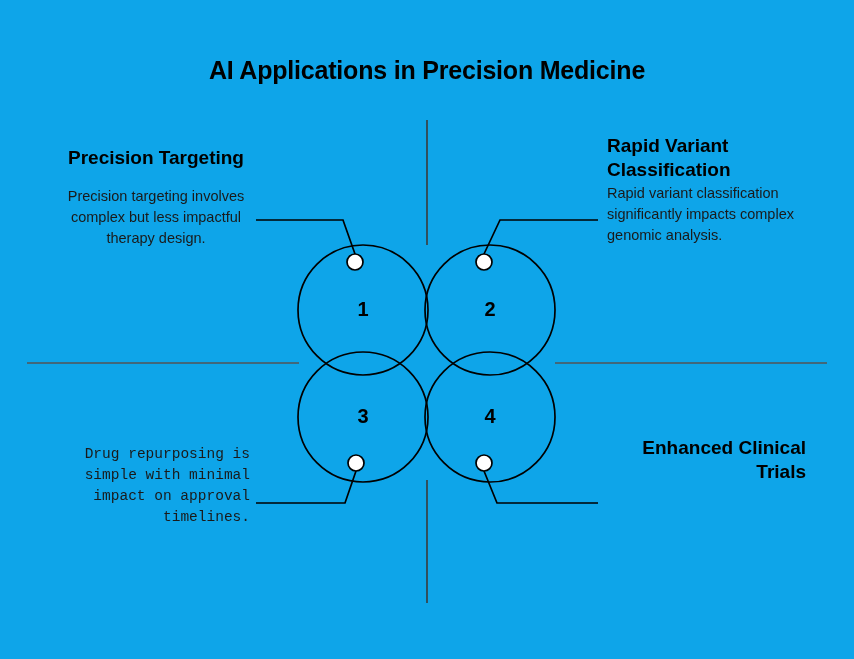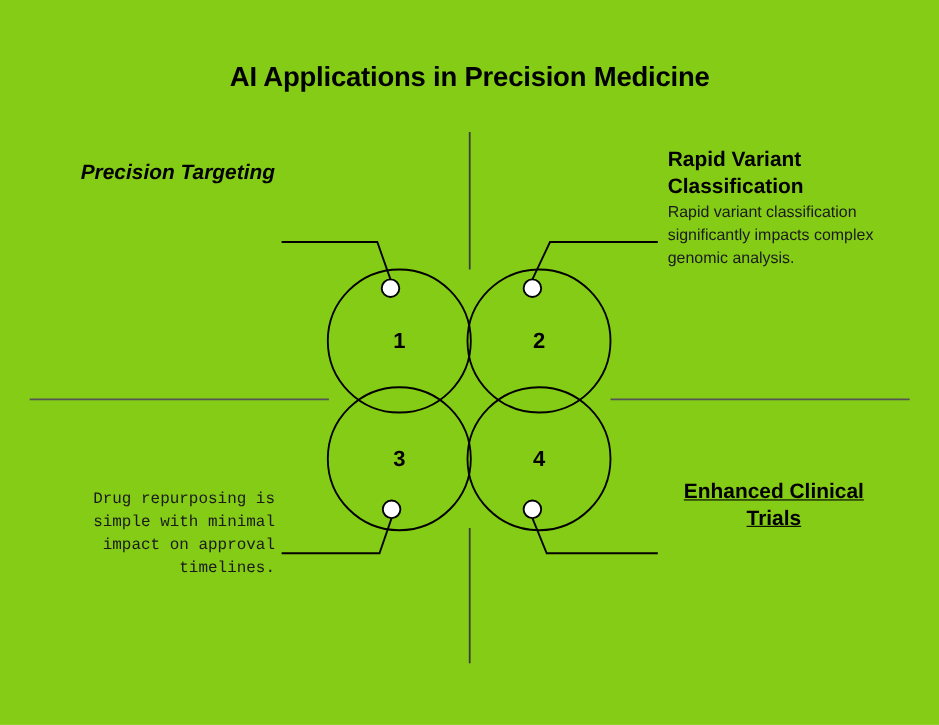--- a/index.html
+++ b/index.html
@@ -8,21 +8,21 @@
     background: #ffffff;
   }
   body {
     font-family: "Liberation Sans", sans-serif;
     -webkit-font-smoothing: antialiased;
   }
   #page {
     position: relative;
     width: 854px;
     height: 659px;
-    background: #84cc16;
+    background: #0ea5e9;
     overflow: hidden;
   }
 
   
   #page-title {
     position: absolute;
     left: 0;
     top: 56px;
     width: 854px;
     text-align: center;
@@ -56,22 +56,21 @@
     font-weight: normal;
     color: #1a1a1a;
     line-height: 1.45;
   }
 
   
   #quad-tl {
     left: 62px;
     top: 146px;
     width: 188px;
-    text-align: right;
-    font-style: italic;
+    text-align: center;
   }
   #quad-tl .quad-body { margin-top: 16px; }
 
   
   #quad-tr {
     left: 607px;
     top: 134px;
     width: 200px;
     text-align: left;
   }
@@ -85,22 +84,21 @@
     text-align: right;
   }
   #quad-bl .quad-heading { text-align: left; }
   #quad-bl .quad-body { margin-top: 1px; font-family: Liberation Mono, monospace; }
 
   
   #quad-br {
     left: 601px;
     top: 436px;
     width: 205px;
-    text-align: center;
-    text-decoration: underline;
+    text-align: right;
   }
   #quad-br .quad-body { margin-top: 15px; }
 
   
   .circle-num {
     font-family: "Liberation Sans", sans-serif;
     font-size: 20px;
     font-weight: bold;
     fill: #000000;
     text-anchor: middle;
@@ -139,20 +137,21 @@
 
     <polyline points="256,503 345,503 356,471" fill="none" stroke="#000000" stroke-width="1.7"></polyline>
     <circle cx="356" cy="463" r="8" fill="#ffffff" stroke="#000000" stroke-width="1.7"></circle>
 
     <polyline points="598,503 497,503 484,471" fill="none" stroke="#000000" stroke-width="1.7"></polyline>
     <circle cx="484" cy="463" r="8" fill="#ffffff" stroke="#000000" stroke-width="1.7"></circle>
   </svg>
 
   <div class="quad" id="quad-tl">
     <div class="quad-heading">Precision Targeting</div>
+    <div class="quad-body">Precision targeting involves complex but less impactful therapy design.</div>
   </div>
 
   <div class="quad" id="quad-tr">
     <div class="quad-heading">Rapid Variant Classification</div>
     <div class="quad-body">Rapid variant classification significantly impacts complex genomic analysis.</div>
   </div>
 
   <div class="quad" id="quad-bl">
     <div class="quad-body">Drug repurposing is simple with minimal impact on approval timelines.</div>
   </div>

